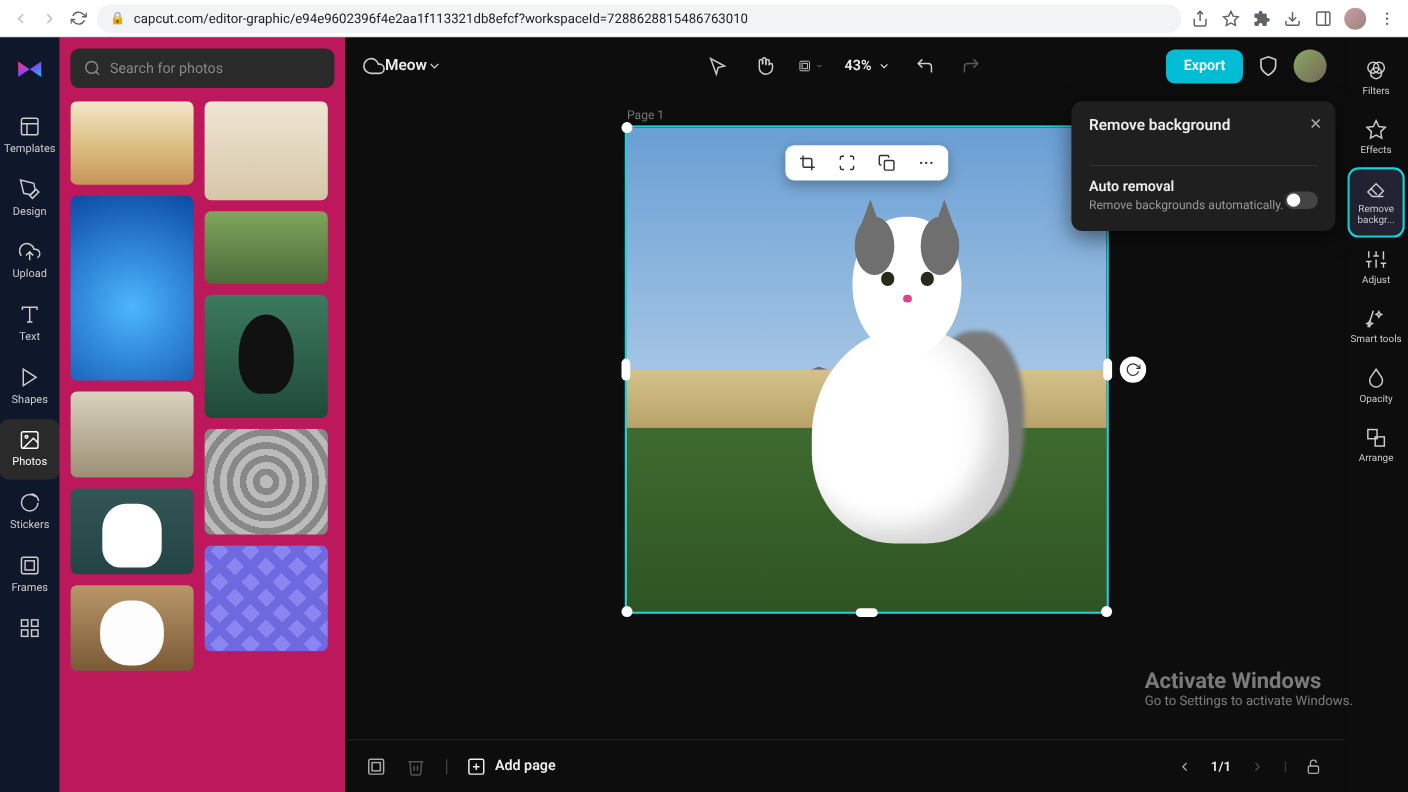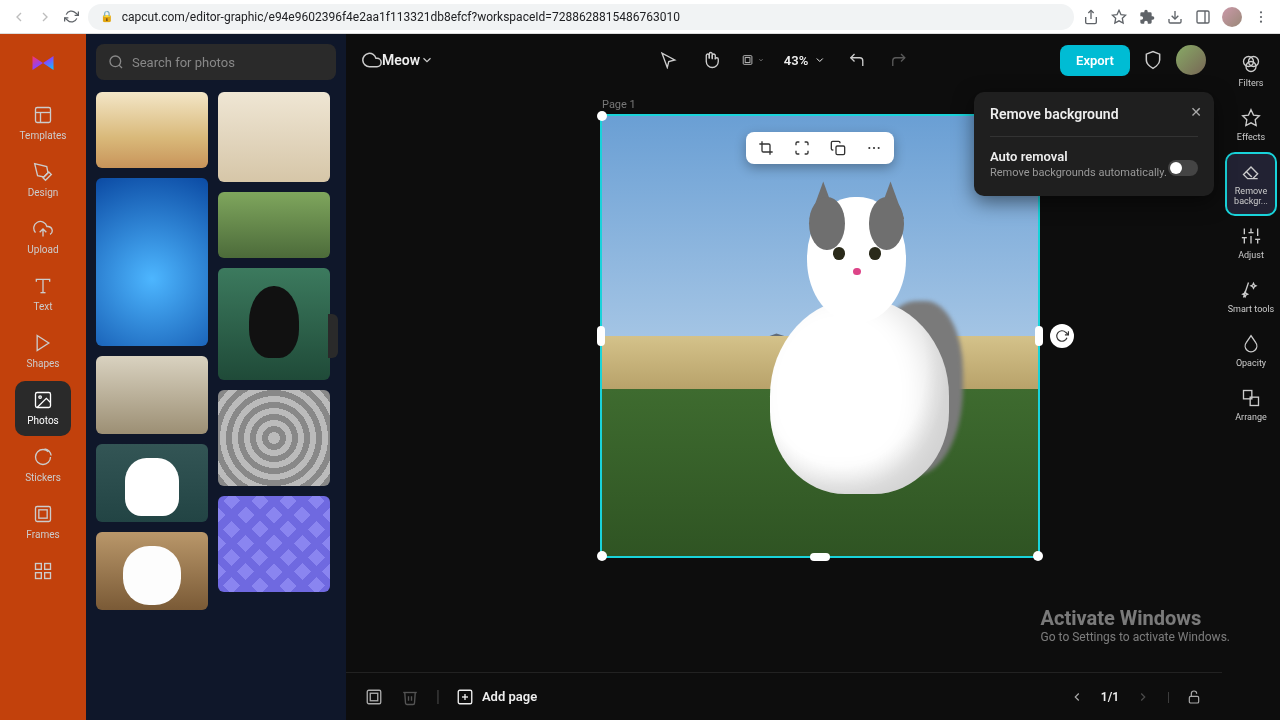--- a/index.html
+++ b/index.html
@@ -12,28 +12,28 @@
   .url-bar { flex:1; height:26px; background:#f1f3f4; border-radius:13px; display:flex; align-items:center; padding:0 12px; gap:8px; font-size:12px; color:#202124; }
   .url-bar .lock { font-size:11px; color:#5f6368; }
   .chrome-right { display:flex; align-items:center; gap:10px; color:#5f6368; }
   .chrome-right .ic { width:18px; height:18px; display:flex; align-items:center; justify-content:center; cursor:pointer; }
   .avatar-sm { width:20px; height:20px; border-radius:50%; background:linear-gradient(135deg,#c9a,#987); }
   
   
   .app { display:flex; height: calc(720px - 34px); position:relative; }
   
   
-  .left-rail { width:86px; background:#c2410c; display:flex; flex-direction:column; align-items:center; padding-top:14px; gap:2px; }
+  .left-rail { width:54px; background:#0f172a; display:flex; flex-direction:column; align-items:center; padding-top:14px; gap:2px; }
   .rail-logo { width:30px; height:30px; margin-bottom:16px; display:flex; align-items:center; justify-content:center; }
   .rail-item { width:56px; padding:8px 0 10px; display:flex; flex-direction:column; align-items:center; gap:4px; color:#ccc; font-size:10px; cursor:pointer; border-radius:10px; }
   .rail-item.active { background:#2a2a2a; color:#fff; }
   .rail-ic { width:22px; height:22px; display:flex; align-items:center; justify-content:center; }
   
   
-  .photos-panel { width:260px; background:#0f172a; padding:10px; overflow:hidden; display:flex; flex-direction:column; }
+  .photos-panel { width:260px; background:#be185d; padding:10px; overflow:hidden; display:flex; flex-direction:column; }
   .search { height:36px; background:#2a2a2a; border-radius:8px; display:flex; align-items:center; padding:0 12px; color:#888; gap:8px; font-size:13px; }
   .chips { display:flex; gap:8px; margin-top:10px; overflow:hidden; }
   .chip { background:#2a2a2a; color:#ddd; font-size:12px; padding:6px 12px; border-radius:8px; cursor:pointer; white-space:nowrap; }
   .chip.clip { width:14px; overflow:hidden; padding-left:8px; padding-right:0; }
   .masonry { margin-top:12px; display:flex; gap:10px; overflow:hidden; }
   .col { display:flex; flex-direction:column; gap:10px; width:112px; }
   .thumb { width:112px; border-radius:6px; background:#333; }
   
   
   .top-bar { height:52px; display:flex; align-items:center; padding:0 16px; gap:14px; position:relative; }
@@ -75,21 +75,21 @@
   .ear.l { left:2%; clip-path:polygon(0 100%,50% 0,100% 100%); }
   .ear.r { right:2%; clip-path:polygon(0 100%,50% 0,100% 100%); }
   .patch { position:absolute; top:0; width:36%; height:42%; background:#6f6f6f; border-radius:50%; }
   .patch.l { left:2%; } .patch.r { right:2%; }
   .eye { position:absolute; top:40%; width:12%; height:10%; background:#2a2a1a; border-radius:50%; }
   .eye.l { left:26%; } .eye.r { right:26%; }
   .nose { position:absolute; top:56%; left:46%; width:8%; height:6%; background:#d48; border-radius:50%; }
   
   
   .popup { position:absolute; top:6px; right:8px; width:240px; background:#1f1f1f; border-radius:10px; padding:14px 16px 16px; color:#eee; box-shadow:0 6px 20px rgba(0,0,0,.5); }
-  .popup h3 { font-size:14px; font-weight:600; margin-bottom:14px; }
+  .popup h3 { font-size:14px; font-weight:600; margin-bottom:28px; }
   .popup .close { position:absolute; top:12px; right:12px; color:#aaa; cursor:pointer; font-size:14px; }
   .popup hr { border:none; border-top:1px solid #333; margin-bottom:12px; }
   .popup .st { font-size:13px; font-weight:600; }
   .popup .sd { font-size:11px; color:#999; margin-top:2px; line-height:1.3; }
   .toggle { position:absolute; right:16px; bottom:20px; width:30px; height:16px; background:#444; border-radius:8px; cursor:pointer; }
   .toggle .knob { position:absolute; top:2px; left:2px; width:12px; height:12px; background:#fff; border-radius:50%; }
   
   
   .right-rail { width:58px; background:#0d0d0d; display:flex; flex-direction:column; align-items:center; padding-top:12px; gap:4px; }
   .rr-item { width:48px; padding:8px 0; display:flex; flex-direction:column; align-items:center; gap:4px; color:#ccc; font-size:9px; cursor:pointer; border-radius:8px; text-align:center; }

